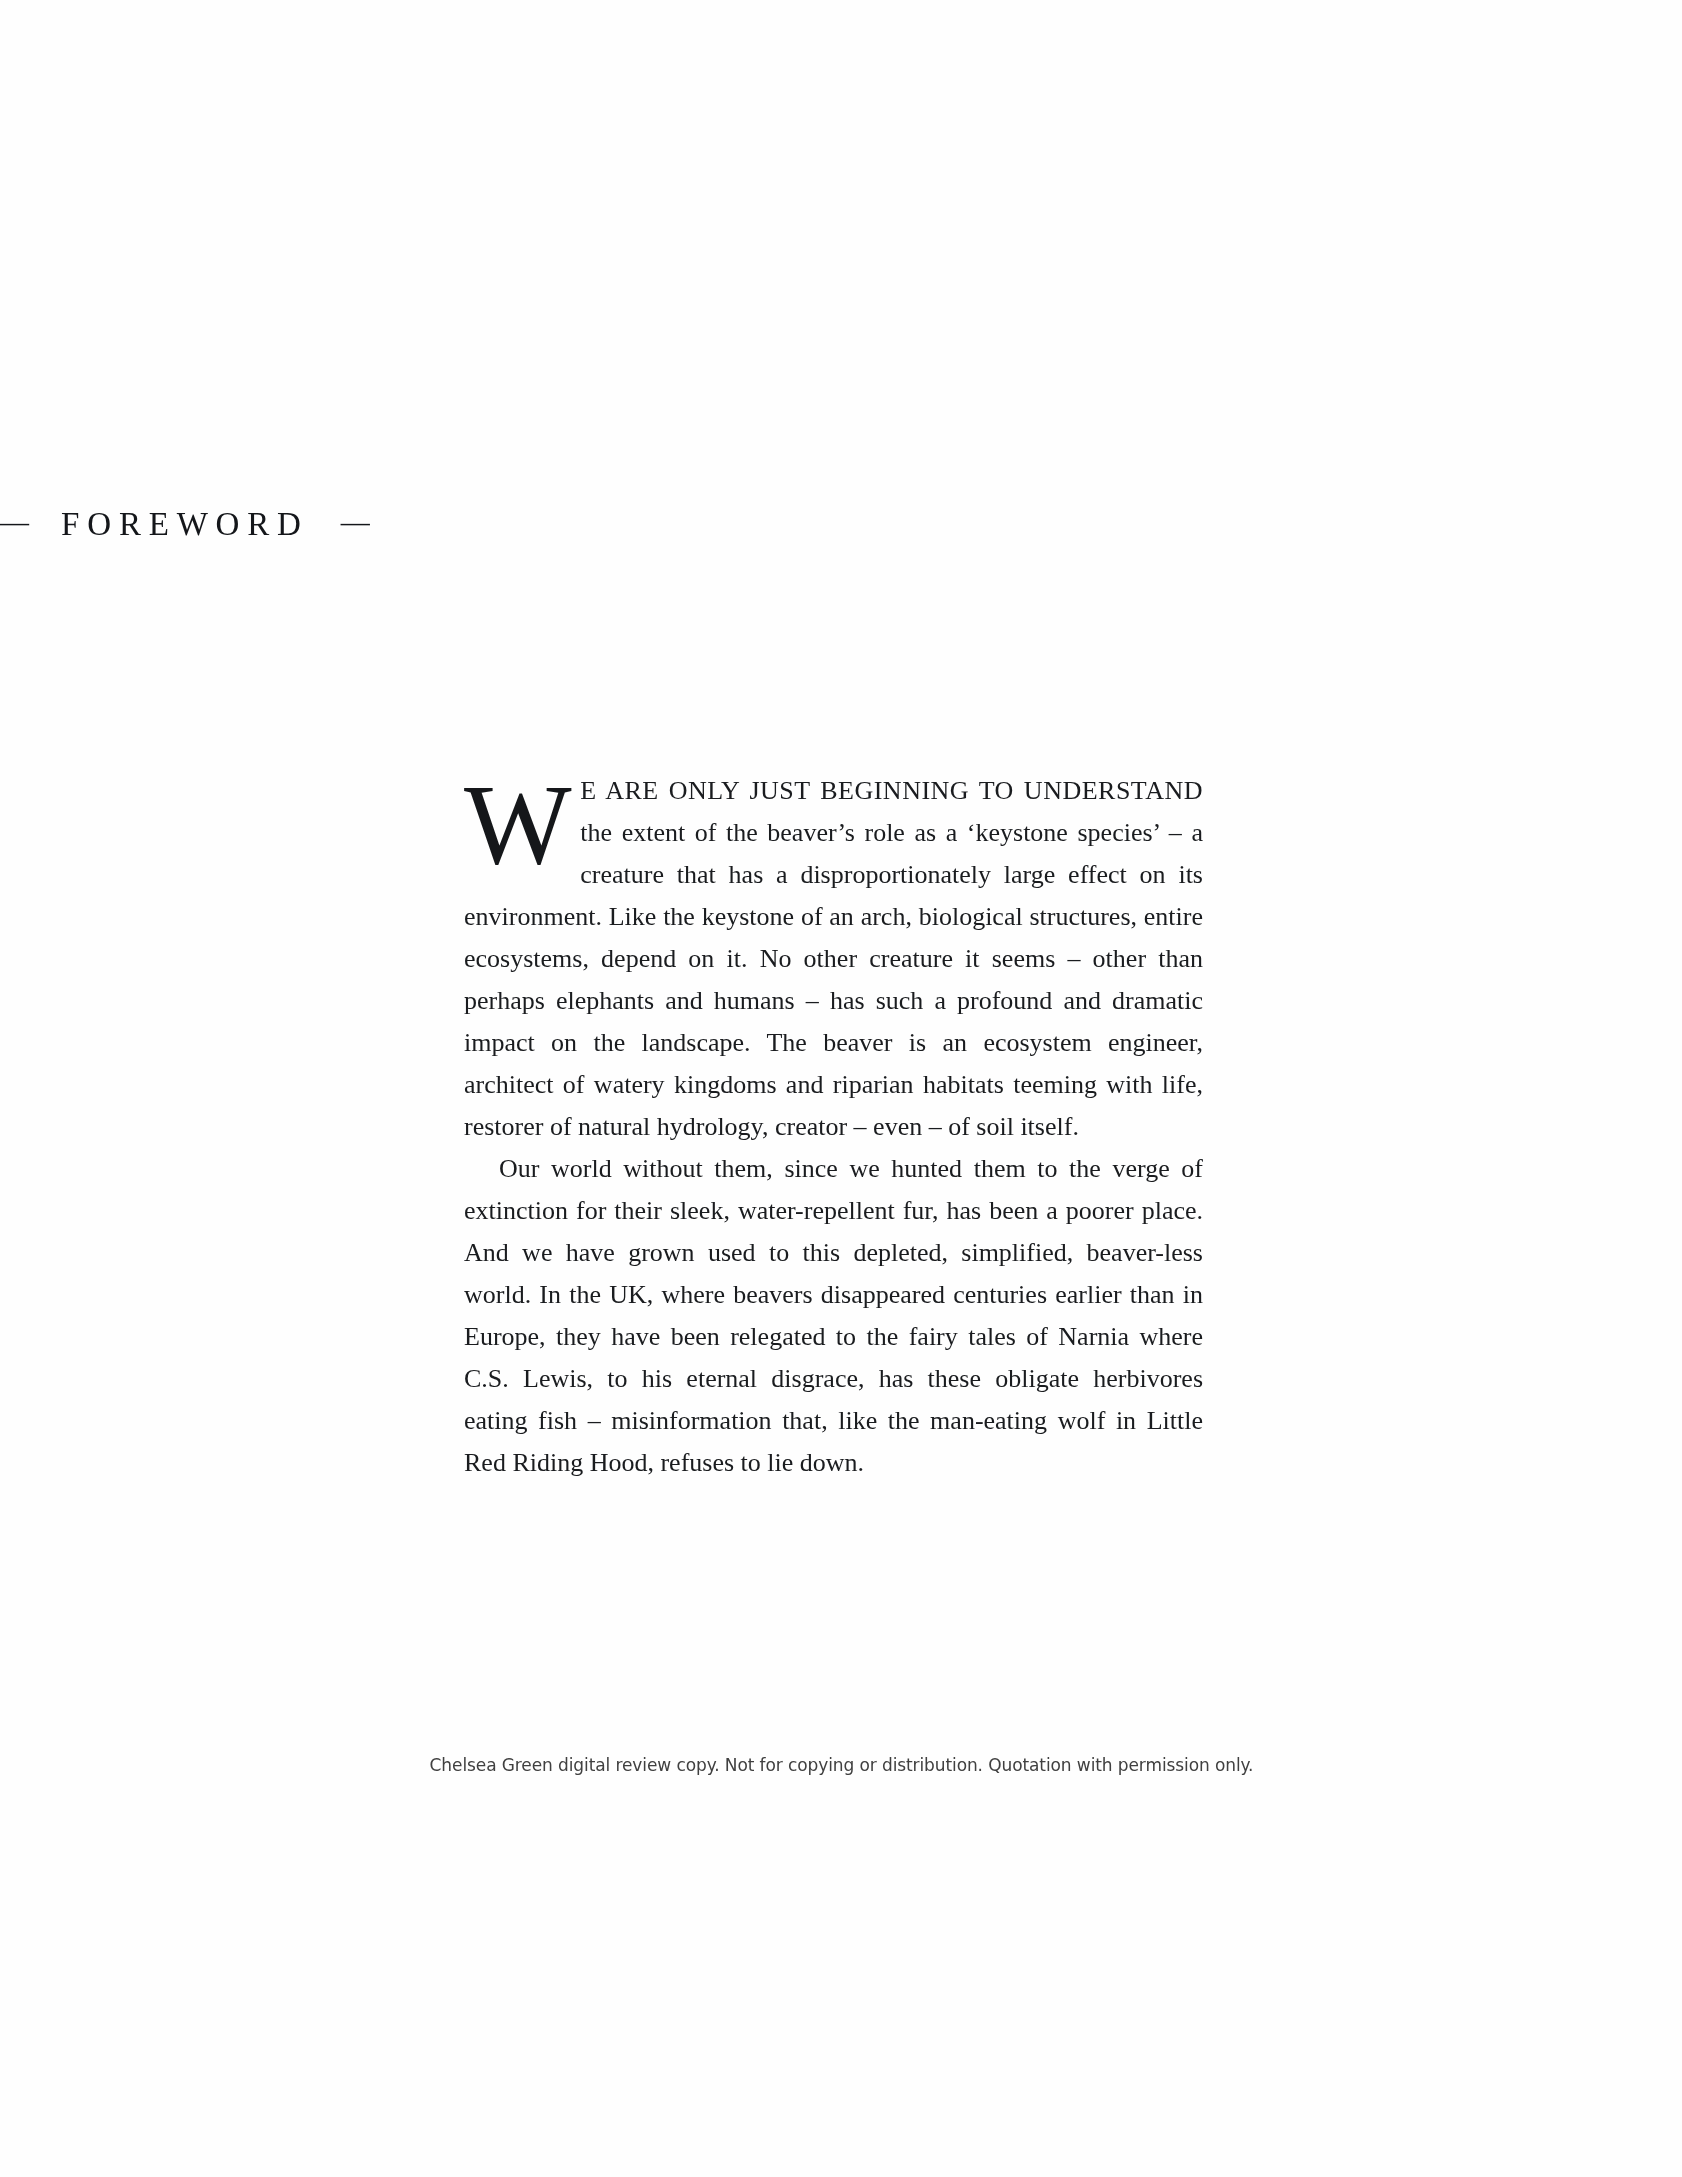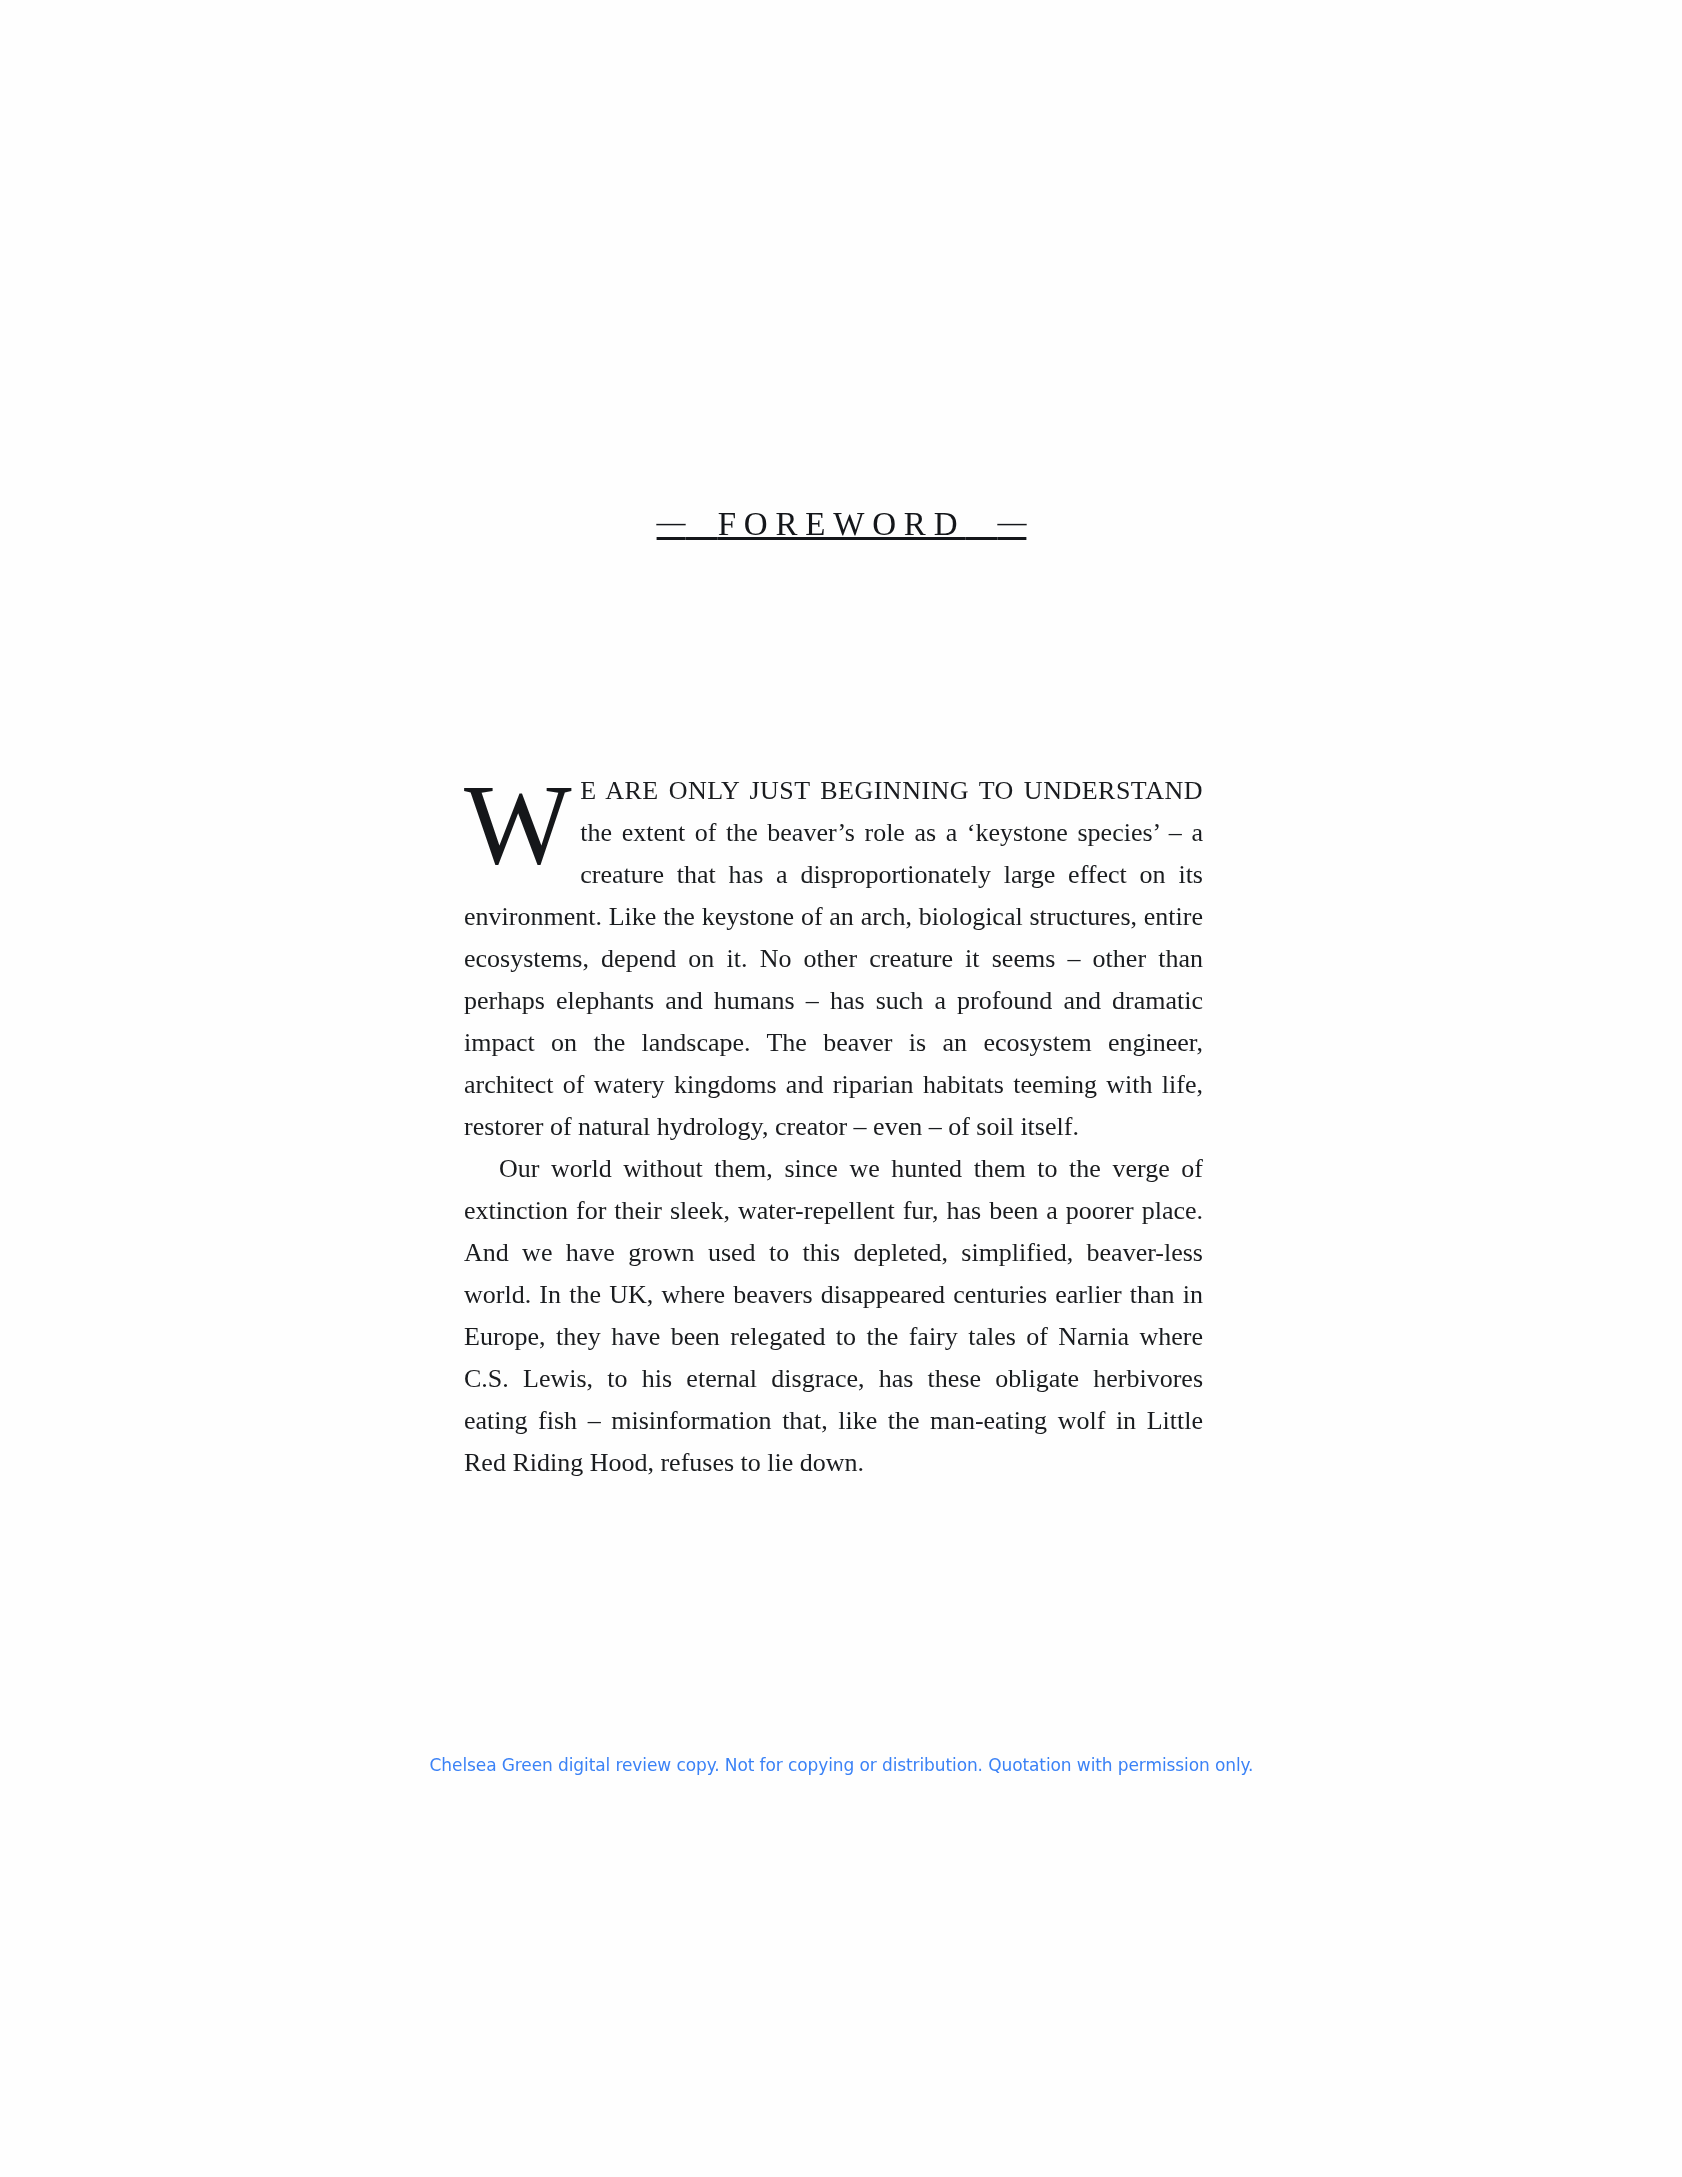--- a/index.html
+++ b/index.html
@@ -23,27 +23,25 @@
     width: 1683px;
     height: 2177px;
     background: #fefefe;
   }
 
   .chapter-title {
     position: absolute;
     top: 506px;
     left: 0;
     width: 1683px;
-    text-align: center;
     font-family: "Liberation Serif", serif;
     font-size: 33px;
     letter-spacing: 7.8px;
     color: #14161a;
     white-space: pre;
-    text-decoration: underline;
   }
   .chapter-title .dash {
     letter-spacing: 0;
     font-size: 29px;
     vertical-align: 2.6px;
   }
 
   .body-block {
     position: absolute;
     top: 770px;
@@ -83,21 +81,21 @@
   }
 
   .footer-note {
     position: absolute;
     top: 1755px;
     left: 0;
     width: 1683px;
     text-align: center;
     font-family: "DejaVu Sans", sans-serif;
     font-size: 17px;
-    color: #3b82f6;
+    color: #404040;
     letter-spacing: -0.1px;
   }
 </style>
 </head>
 <body>
 
 <div class="page">
 
   <div class="chapter-title"><span class="dash">—</span>  <span>FOREWORD</span>  <span class="dash">—</span></div>
 

